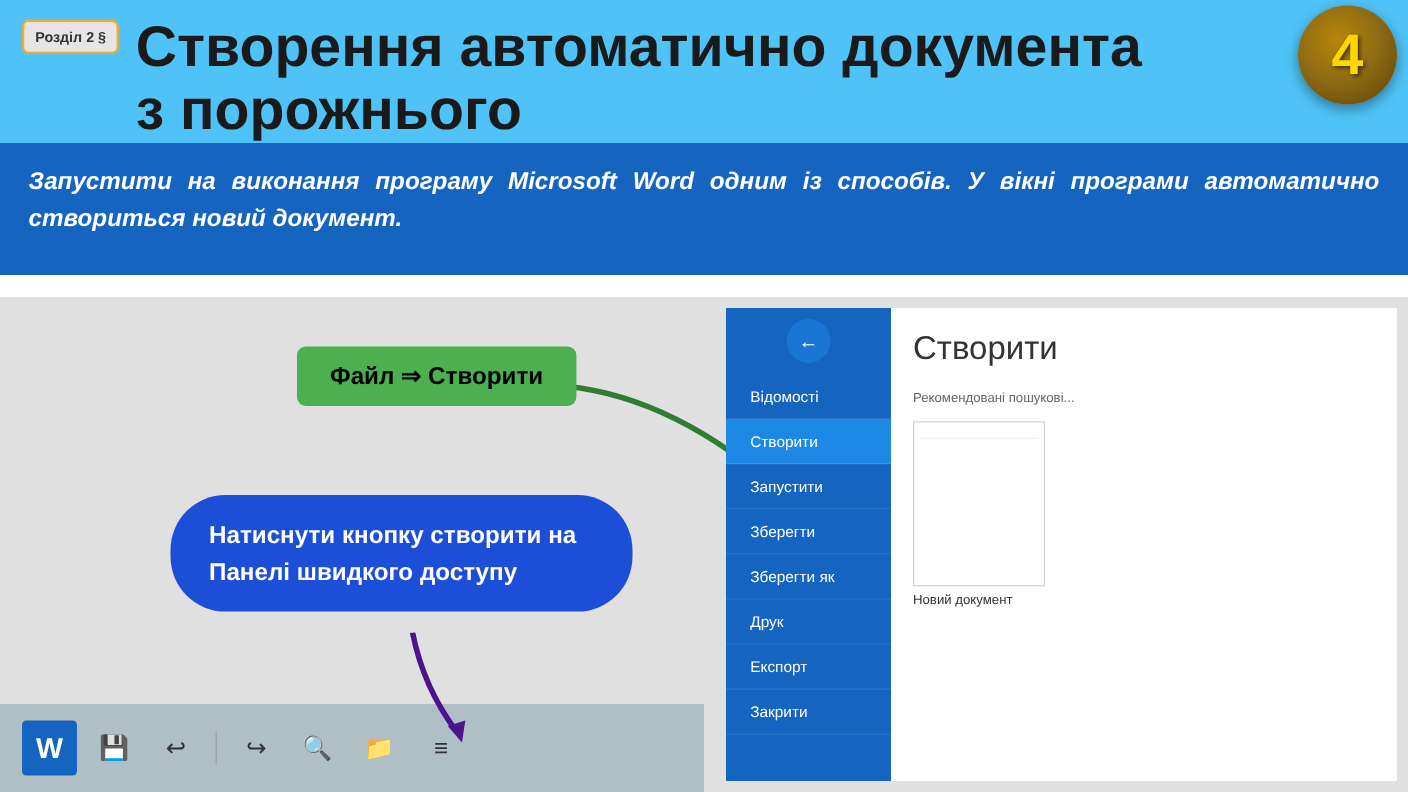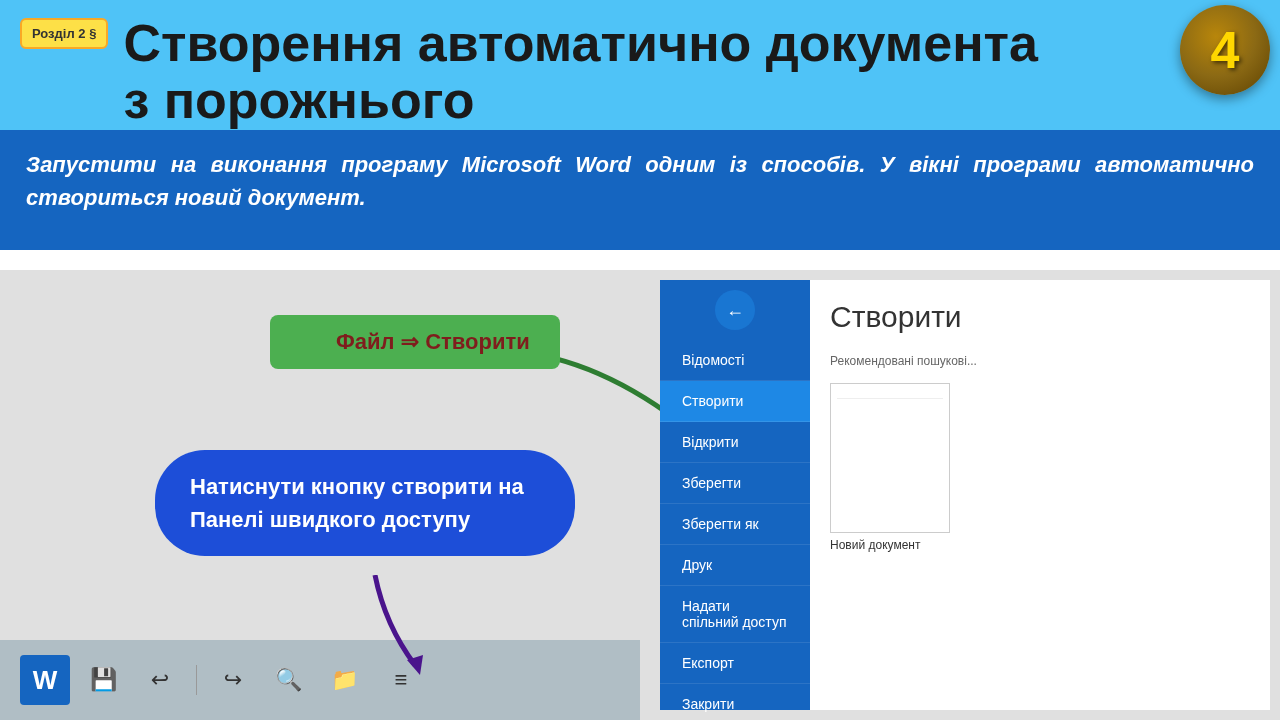--- a/index.html
+++ b/index.html
@@ -17,21 +17,21 @@
       position: absolute;
       top: 0; left: 0; right: 0;
       height: 130px;
       background: #4fc3f7;
       display: flex;
       align-items: flex-start;
       padding: 10px 20px;
     }
 
     .chapter-badge {
-      background: #fde047;
+      background: #e5e5e5;
       border: 2px solid #f9a825;
       border-radius: 6px;
       padding: 6px 10px;
       font-size: 13px;
       font-weight: bold;
       color: #333;
       text-align: center;
       min-width: 80px;
       margin-top: 8px;
       margin-right: 15px;
@@ -106,23 +106,22 @@
       left: 270px;
       background: #4caf50;
       border-radius: 8px;
       padding: 14px 30px;
       z-index: 10;
     }
 
     .green-callout-text {
       font-size: 22px;
       font-weight: bold;
-      color: #7f1d1d;
+      color: #000000;
       white-space: nowrap;
-      margin-left: 36px;
     }
 
     
     .purple-callout {
       position: absolute;
       top: 180px;
       left: 155px;
       background: #1d4ed8;
       border-radius: 50px;
       padding: 20px 35px;
@@ -331,33 +330,30 @@
     <div class="word-back-btn">
       <span style="color:#fff; font-size:18px;">←</span>
     </div>
     <div class="word-menu-item">
       <span>Відомості</span>
     </div>
     <div class="word-menu-item active">
       <span>Створити</span>
     </div>
     <div class="word-menu-item">
-      <span>Відкрити</span>
+      <span>Запустити</span>
     </div>
     <div class="word-menu-item">
       <span>Зберегти</span>
     </div>
     <div class="word-menu-item">
       <span>Зберегти як</span>
     </div>
     <div class="word-menu-item">
       <span>Друк</span>
-    </div>
-    <div class="word-menu-item">
-      <span>Надати спільний доступ</span>
     </div>
     <div class="word-menu-item">
       <span>Експорт</span>
     </div>
     <div class="word-menu-item">
       <span>Закрити</span>
     </div>
   </div>
 
   <div class="word-content-panel">

